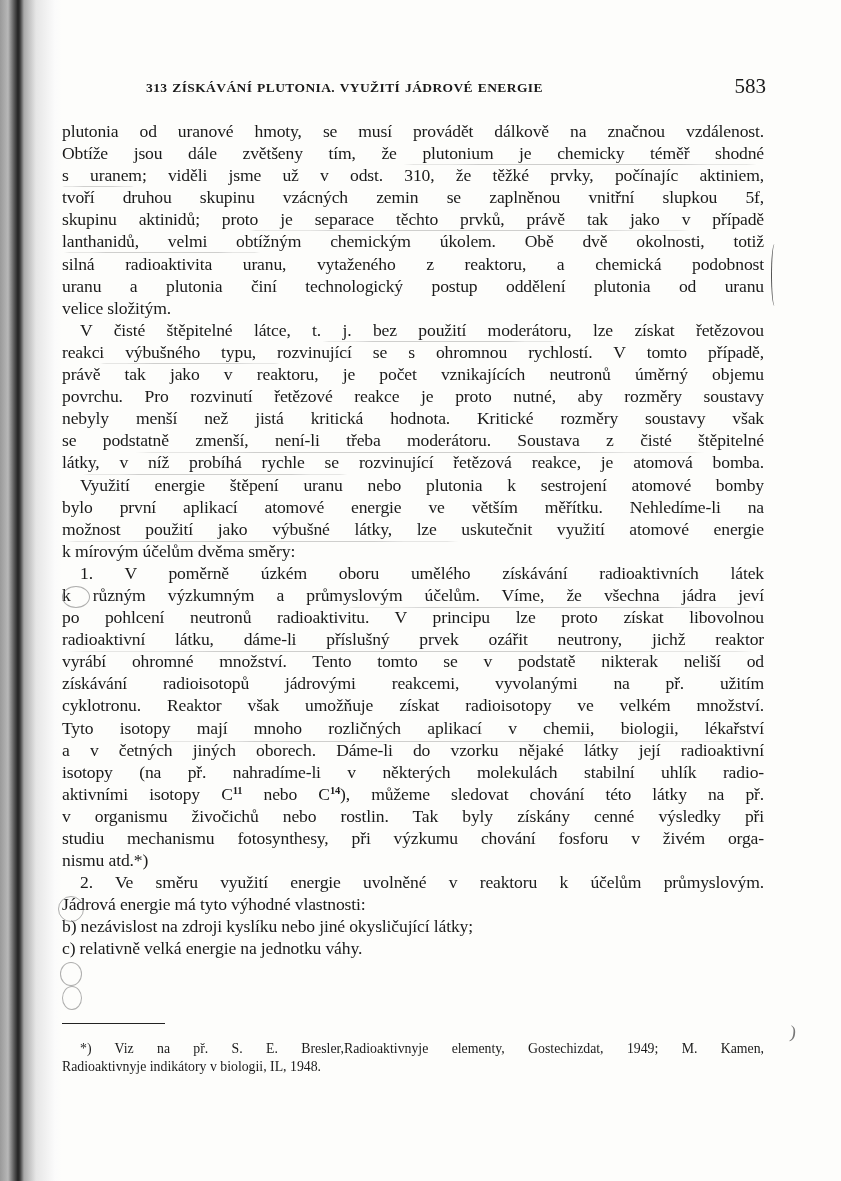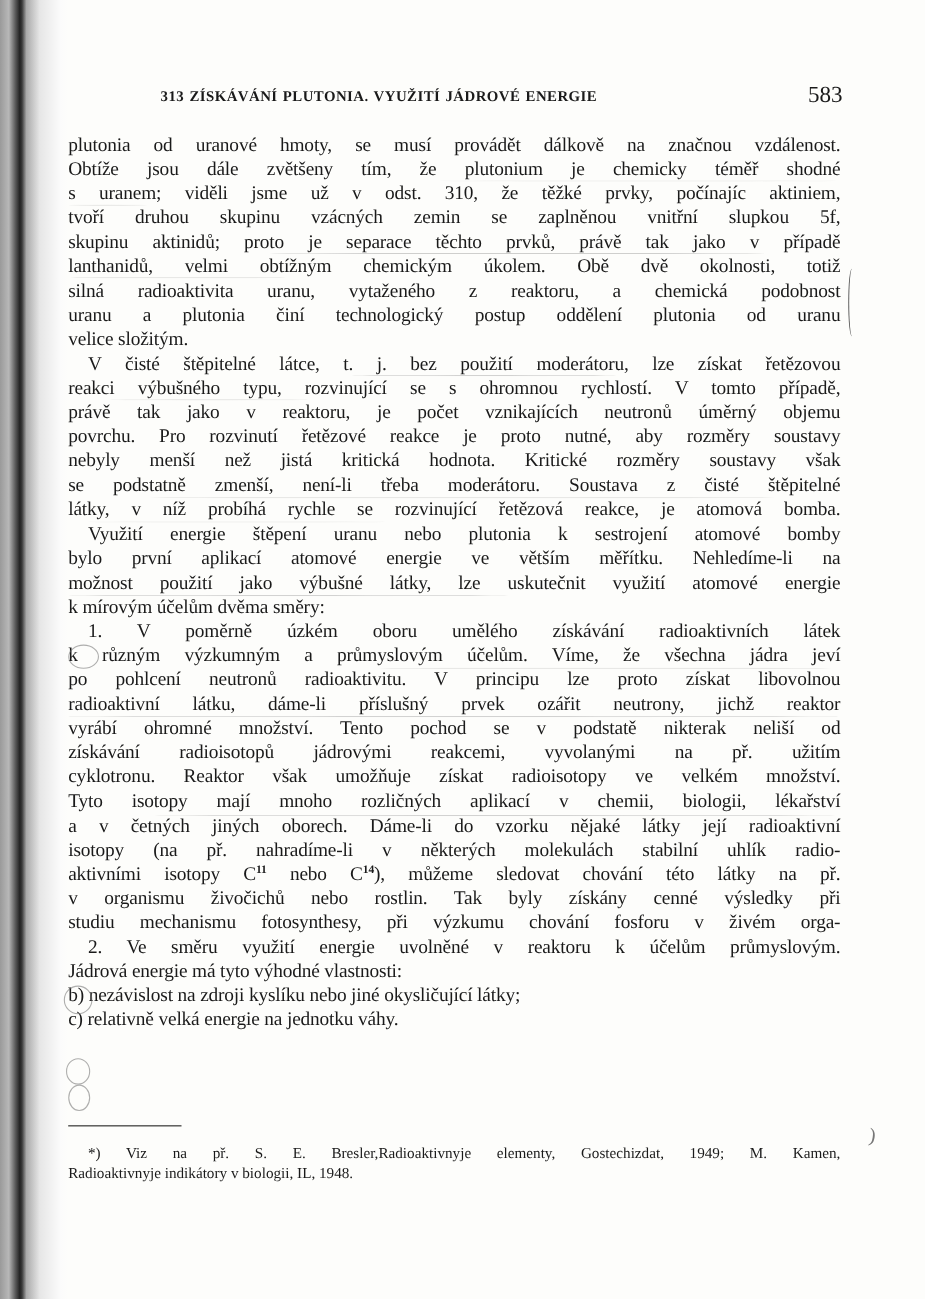--- a/index.html
+++ b/index.html
@@ -140,29 +140,30 @@
   <span class="line">se podstatně zmenší, není-li třeba moderátoru. Soustava z čisté štěpitelné</span>
   <span class="line">látky, v níž probíhá rychle se rozvinující řetězová reakce, je atomová bomba.</span>
   <span class="line indent">Využití energie štěpení uranu nebo plutonia k sestrojení atomové bomby</span>
   <span class="line">bylo první aplikací atomové energie ve větším měřítku. Nehledíme-li na</span>
   <span class="line">možnost použití jako výbušné látky, lze uskutečnit využití atomové energie</span>
   <span class="line last">k mírovým účelům dvěma směry:</span>
   <span class="line indent">1. V poměrně úzkém oboru umělého získávání radioaktivních látek</span>
   <span class="line">k různým výzkumným a průmyslovým účelům. Víme, že všechna jádra jeví</span>
   <span class="line">po pohlcení neutronů radioaktivitu. V principu lze proto získat libovolnou</span>
   <span class="line">radioaktivní látku, dáme-li příslušný prvek ozářit neutrony, jichž reaktor</span>
-  <span class="line">vyrábí ohromné množství. Tento pochod se v podstatě nikterak neliší od</span>
+  <span class="line">vyrábí ohromné množství. Tento tomto se v podstatě nikterak neliší od</span>
   <span class="line">získávání radioisotopů jádrovými reakcemi, vyvolanými na př. užitím</span>
   <span class="line">cyklotronu. Reaktor však umožňuje získat radioisotopy ve velkém množství.</span>
   <span class="line">Tyto isotopy mají mnoho rozličných aplikací v chemii, biologii, lékařství</span>
   <span class="line">a v četných jiných oborech. Dáme-li do vzorku nějaké látky její radioaktivní</span>
   <span class="line">isotopy (na př. nahradíme-li v některých molekulách stabilní uhlík radio-</span>
   <span class="line"><span>aktivními isotopy C</span><sup>11</sup><span> nebo C</span><sup>14</sup><span>), můžeme sledovat chování této látky na př.</span></span>
   <span class="line">v organismu živočichů nebo rostlin. Tak byly získány cenné výsledky při</span>
   <span class="line">studiu mechanismu fotosynthesy, při výzkumu chování fosforu v živém orga-</span>
+  <span class="line last">nismu atd.*)</span>
   <span class="line indent">2. Ve směru využití energie uvolněné v reaktoru k účelům průmyslovým.</span>
   <span class="line last">Jádrová energie má tyto výhodné vlastnosti:</span>
   <span class="line last">b) nezávislost na zdroji kyslíku nebo jiné okysličující látky;</span>
   <span class="line last">c) relativně velká energie na jednotku váhy.</span>
 </div>
 
 <div class="footnote-rule"></div>
 
 <div class="footnote">
   <span class="line indent">*) Viz na př. S. E. Bresler,Radioaktivnyje elementy, Gostechizdat, 1949; M. Kamen,</span>

